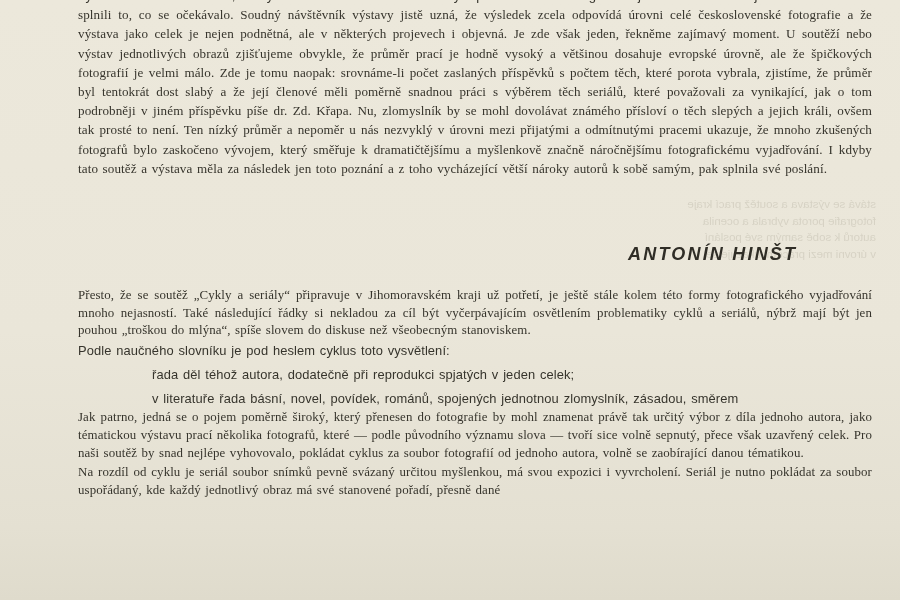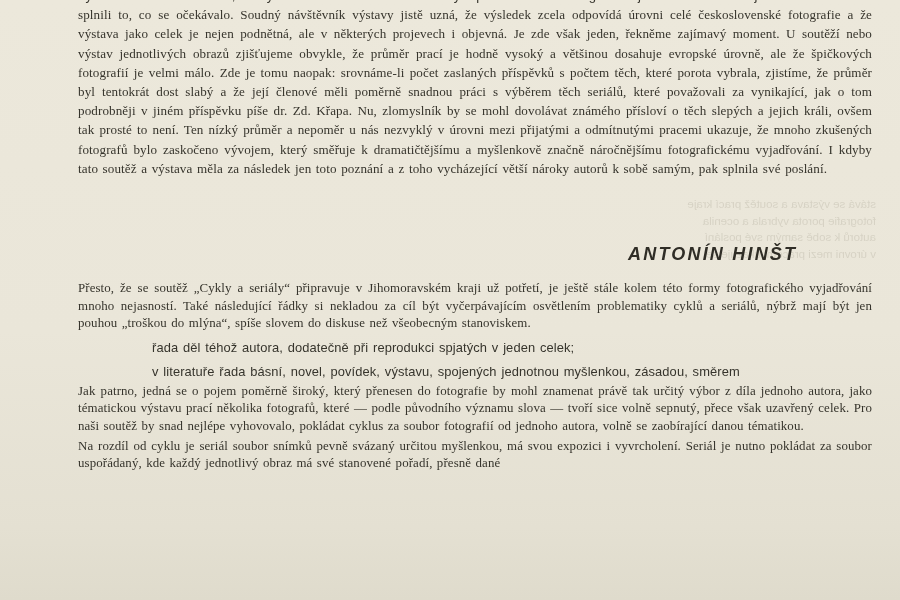--- a/index.html
+++ b/index.html
@@ -45,21 +45,21 @@
     position: absolute;
     left: 628px;
     top: 244px;
     font-weight: bold;
     font-size: 18px;
     letter-spacing: 2.2px;
     color: #2f2d26;
     font-style: italic;
   }
   .body-col {
-    top: 280px;
+    top: 287px;
     font-size: 12.9px;
     line-height: 17.7px;
     letter-spacing: 0.1px;
     word-spacing: 1.1px;
   }
   .para {
     margin: 0;
   }
   .para + .para {
     margin-top: 2px;
@@ -96,21 +96,22 @@
 
   <div class="col intro">
     <div class="clip-line">bychom se museli obávat, že by se soutěž zcela minula se svým posláním a že fotografové jihomoravského kraje ne-</div>
     <div class="just">splnili to, co se očekávalo. Soudný návštěvník výstavy jistě uzná, že výsledek zcela odpovídá úrovni celé československé fotografie a že výstava jako celek je nejen podnětná, ale v některých projevech i objevná. Je zde však jeden, řekněme zajímavý moment. U soutěží nebo výstav jednotlivých obrazů zjišťujeme obvykle, že průměr prací je hodně vysoký a většinou dosahuje evropské úrovně, ale že špičkových fotografií je velmi málo. Zde je tomu naopak: srovnáme-li počet zaslaných příspěvků s počtem těch, které porota vybrala, zjistíme, že průměr byl tentokrát dost slabý a že její členové měli poměrně snadnou práci s výběrem těch seriálů, které považovali za vynikající, jak o tom podrobněji v jiném příspěvku píše dr. Zd. Křapa. Nu, zlomyslník by se mohl dovolávat známého přísloví o těch slepých a jejich králi, ovšem tak prosté to není. Ten nízký průměr a nepoměr u nás nezvyklý v úrovni mezi přijatými a odmítnutými pracemi ukazuje, že mnoho zkušených fotografů bylo zaskočeno vývojem, který směřuje k dramatičtějšímu a myšlenkově značně náročnějšímu fotografickému vyjadřování. I kdyby tato soutěž a výstava měla za následek jen toto poznání a z toho vycházející větší nároky autorů k sobě samým, pak splnila své poslání.</div>
   </div>
 
   <div class="author">ANTONÍN HINŠT</div>
 
   <div class="col body-col">
     <div class="para just">Přesto, že se soutěž „Cykly a seriály“ připravuje v Jihomoravském kraji už potřetí, je ještě stále kolem této formy fotografického vyjadřování mnoho nejasností. Také následující řádky si nekladou za cíl být vyčerpávajícím osvětlením problematiky cyklů a seriálů, nýbrž mají být jen pouhou „troškou do mlýna“, spíše slovem do diskuse než všeobecným stanoviskem.</div>
+    <div class="para">Podle naučného slovníku je pod heslem cyklus toto vysvětlení:</div>
     <div class="para">
       <div class="ind">řada děl téhož autora, dodatečně při reprodukci spjatých v jeden celek;</div>
-      <div class="ind">v literatuře řada básní, novel, povídek, výstavu, spojených jednotnou myšlenkou, zásadou, směrem</div>
+      <div class="ind">v literatuře řada básní, novel, povídek, románů, spojených jednotnou zlomyslník, zásadou, směrem</div>
     </div>
     <div class="para just">Jak patrno, jedná se o pojem poměrně široký, který přenesen do fotografie by mohl znamenat právě tak určitý výbor z díla jednoho autora, jako tématickou výstavu prací několika fotografů, které — podle původního významu slova — tvoří sice volně sepnutý, přece však uzavřený celek. Pro naši soutěž by snad nejlépe vyhovovalo, pokládat cyklus za soubor fotografií od jednoho autora, volně se zaobírající danou tématikou.</div>
     <div class="para just">Na rozdíl od cyklu je seriál soubor snímků pevně svázaný určitou myšlenkou, má svou expozici i vyvrcholení. Seriál je nutno pokládat za soubor uspořádaný, kde každý jednotlivý obraz má své stanovené pořadí, přesně dané</div>
   </div>
 
 </div>
 
 </body></html>

